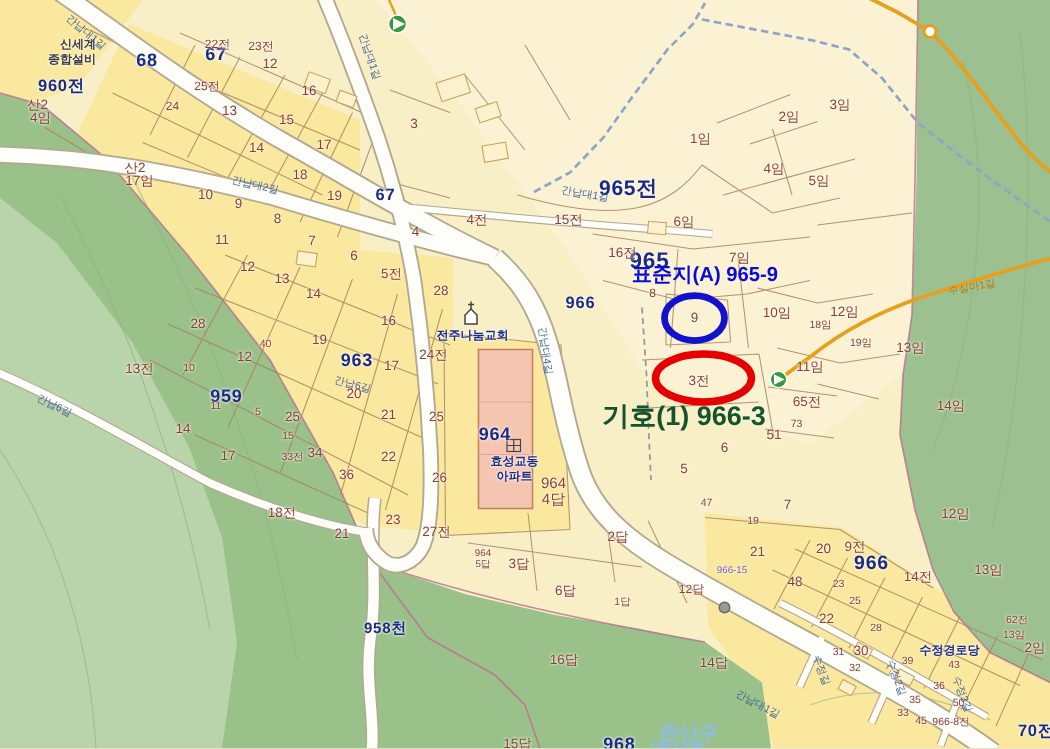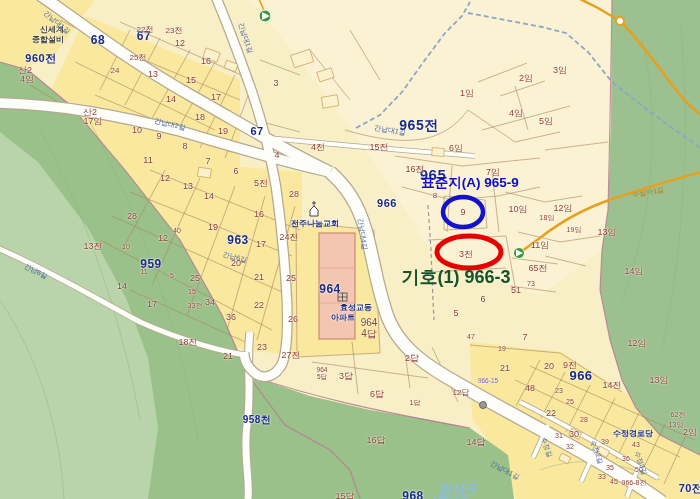--- a/index.html
+++ b/index.html
@@ -155,21 +155,21 @@
       <span class="lbl k-major" style="left: 330px; top: 289px; font-size: 12px; transform: translate(-50%, -50%);">964</span>
       <span class="lbl k-major" style="left: 433px; top: 174px; font-size: 15px; transform: translate(-50%, -50%);">965</span>
       <span class="lbl k-major" style="left: 387px; top: 203px; font-size: 11px; transform: translate(-50%, -50%);">966</span>
       <span class="lbl k-major" style="left: 581px; top: 375px; font-size: 13px; transform: translate(-50%, -50%);">966</span>
       <span class="lbl k-major" style="left: 413px; top: 468px; font-size: 12px; transform: translate(-50%, -50%); margin-top: 28px;">968</span>
       <span class="lbl k-major" style="left: 257px; top: 420px; font-size: 10px; transform: translate(-50%, -50%);">958천</span>
       <span class="lbl k-major" style="left: 691px; top: 488px; font-size: 11px; transform: translate(-50%, -50%);">70전</span>
       <span class="lbl k-ab" style="left: 470px; top: 183px; transform: translate(-50%, -50%);">표준지(A) 965-9</span>
       <span class="lbl k-ar" style="left: 456px; top: 277px; transform: translate(-50%, -50%);">기호(1) 966-3</span>
       <span class="lbl k-poi" style="left: 315px; top: 224px; transform: translate(-50%, -50%);">전주나눔교회</span>
-      <span class="lbl k-poi" style="left: 356px; top: 308px; transform: translate(-50%, -50%);">효성교동</span>
+      <span class="lbl k-poi" style="left: 343px; top: 308px; transform: translate(-50%, -50%);">효성교동</span>
       <span class="lbl k-poi" style="left: 343px; top: 318px; transform: translate(-50%, -50%);">아파트</span>
       <span class="lbl k-poi" style="left: 633px; top: 434px; transform: translate(-50%, -50%);">수정경로당</span>
       <span class="lbl k-gray" style="left: 52px; top: 30px; transform: translate(-50%, -50%);">신세계</span>
       <span class="lbl k-gray" style="left: 48px; top: 40px; transform: translate(-50%, -50%);">종합설비</span>
       <span class="lbl k-district" style="left: 459px; top: 488px; transform: translate(-50%, -50%);">완산구</span>
       <span class="lbl k-district" style="left: 452px; top: 499px; font-size: 11px; transform: translate(-50%, -50%);">(풍남동</span>
       <span class="lbl k-parcel" style="left: 25px; top: 70px; transform: translate(-50%, -50%);">산2</span>
       <span class="lbl k-parcel" style="left: 27px; top: 79px; transform: translate(-50%, -50%);">4임</span>
       <span class="lbl k-parcel" style="left: 90px; top: 112px; transform: translate(-50%, -50%);">산2</span>
       <span class="lbl k-parcel" style="left: 93px; top: 121px; transform: translate(-50%, -50%);">17임</span>

